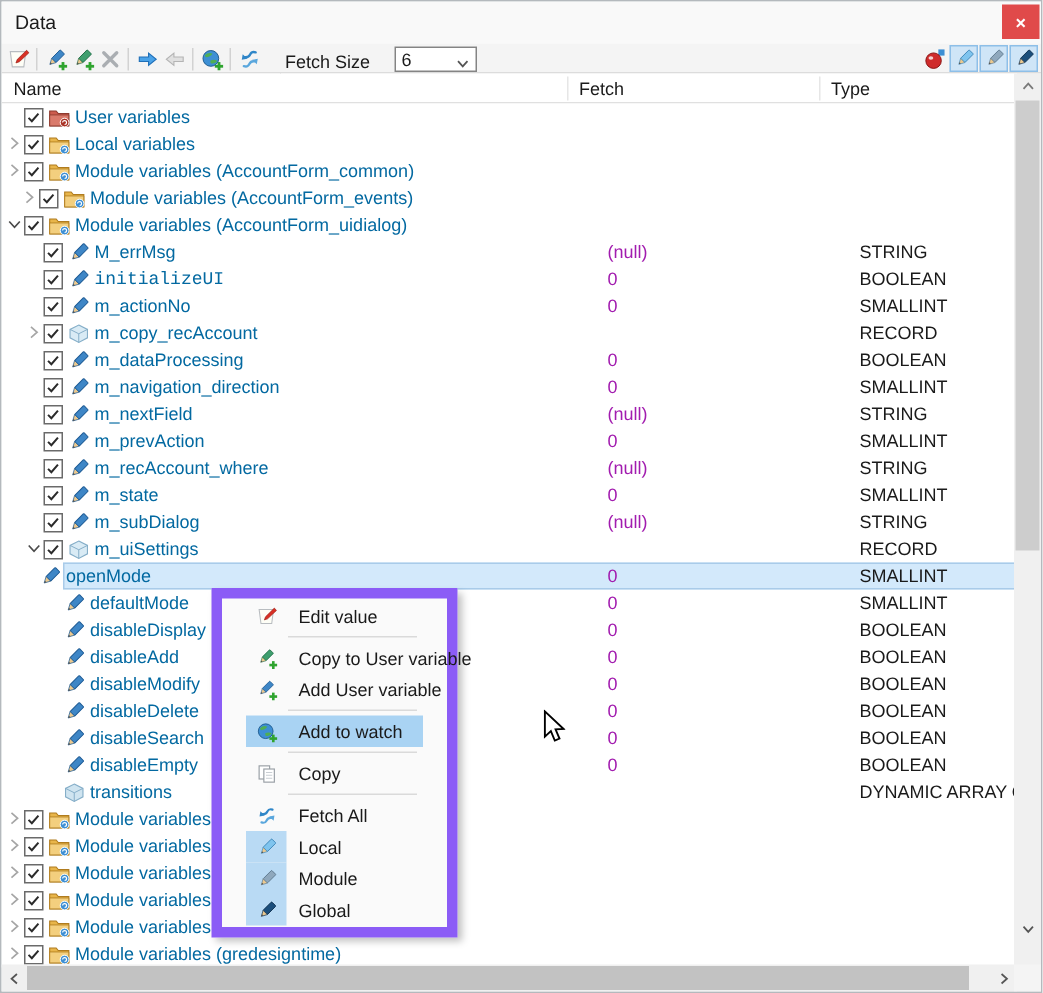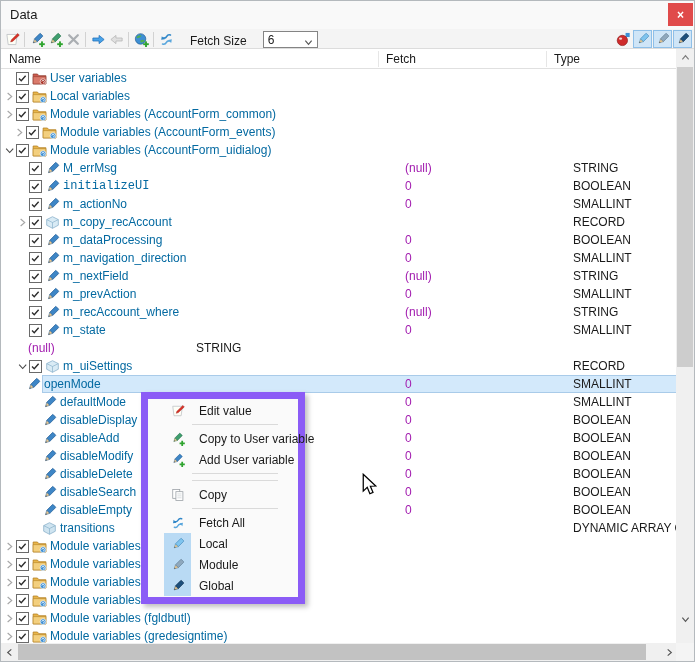--- a/index.html
+++ b/index.html
@@ -510,20 +510,36 @@
                 <polygon points="5.8,10 10.4,10 8.1,14.2" fill="#ecc98f" stroke="#1d5a94" stroke-width="0.5"></polygon>
                 <polygon points="7.4,12.7 8.8,12.7 8.1,14.2" fill="#4a4a4a"></polygon>
               </g>
             </svg></span>
           <span class="rlabel">m_state</span>
         </div>
         <div class="cell-value">0</div>
         <div class="cell-type">SMALLINT</div>
       </div>
       <div class="row">
+        <div class="cell-name" style="padding-left: 15px;">
+          <span class="exp"></span>
+          <span class="cbx">
+            <svg viewBox="0 0 13 13">
+              <path d="M2.4 6.6 L5 9.2 L10.2 3.2" fill="none" stroke="#2b2b2b" stroke-width="1.6"></path>
+            </svg>
+          </span>
+          <span class="ricon"><svg viewBox="0 0 16 16">
+              <g transform="rotate(45 8 8)">
+                <rect x="5.8" y="0.8" width="4.6" height="9.2" rx="0.5" fill="#3e86c6" stroke="#1d5a94" stroke-width="0.7"></rect>
+                <polygon points="5.8,10 10.4,10 8.1,14.2" fill="#ecc98f" stroke="#1d5a94" stroke-width="0.5"></polygon>
+                <polygon points="7.4,12.7 8.8,12.7 8.1,14.2" fill="#4a4a4a"></polygon>
+              </g>
+            </svg></span>
+          <span class="rlabel">m_subDialog</span>
+        </div>
         <div class="cell-value">(null)</div>
         <div class="cell-type">STRING</div>
       </div>
       <div class="row">
         <div class="cell-name" style="padding-left: 15px;">
           <span class="exp"><svg viewBox="0 0 14 14">
               <path d="M3.4 5 L7.2 9.2 L11 5" fill="none" stroke="#4a4a4a" stroke-width="1.2"></path>
             </svg></span>
           <span class="cbx">
             <svg viewBox="0 0 13 13">
@@ -836,20 +852,32 @@
                 <polygon points="7.4,12.7 8.8,12.7 8.1,14.2" fill="#4a4a4a"></polygon>
               </g>
             </svg>
             <rect x="9.8" y="12" width="6" height="2" fill="#2fa42f"></rect>
             <rect x="11.8" y="10" width="2" height="6" fill="#2fa42f"></rect>
           </svg>
         </span>
         <span class="mi-label">Add User variable</span>
       </div>
       <div class="msep"></div>
+      <div class="mi hl">
+        <span class="mi-gutter">
+          <svg viewBox="0 0 16 16">
+            <circle cx="7" cy="7.4" r="5.6" fill="#3d8fd4" stroke="#1f5c8f" stroke-width="0.7"></circle>
+            <path d="M2.6 5.2 Q5.4 2.6 8.2 4.0 Q6.6 6.4 3.4 6.6 Z" fill="#4fae54"></path>
+            <path d="M6.6 9.0 Q9.4 7.6 11.6 9.2 Q9.6 11.8 6.9 10.8 Z" fill="#4fae54"></path>
+            <rect x="9.8" y="12" width="6" height="2" fill="#2fa42f"></rect>
+            <rect x="11.8" y="10" width="2" height="6" fill="#2fa42f"></rect>
+          </svg>
+        </span>
+        <span class="mi-label">Add to watch</span>
+      </div>
       <div class="msep"></div>
       <div class="mi">
         <span class="mi-gutter">
           <svg viewBox="0 0 16 16">
             <rect x="2" y="1.8" width="8" height="10" fill="#ffffff" stroke="#9aa0a6" stroke-width="0.9"></rect>
             <rect x="5.6" y="4.2" width="8" height="10" fill="#ffffff" stroke="#9aa0a6" stroke-width="0.9"></rect>
             <path d="M7.2 6.8 h4.8 M7.2 9 h4.8 M7.2 11.2 h4.8" stroke="#c9ced3" stroke-width="0.8"></path>
           </svg>
         </span>
         <span class="mi-label">Copy</span>

